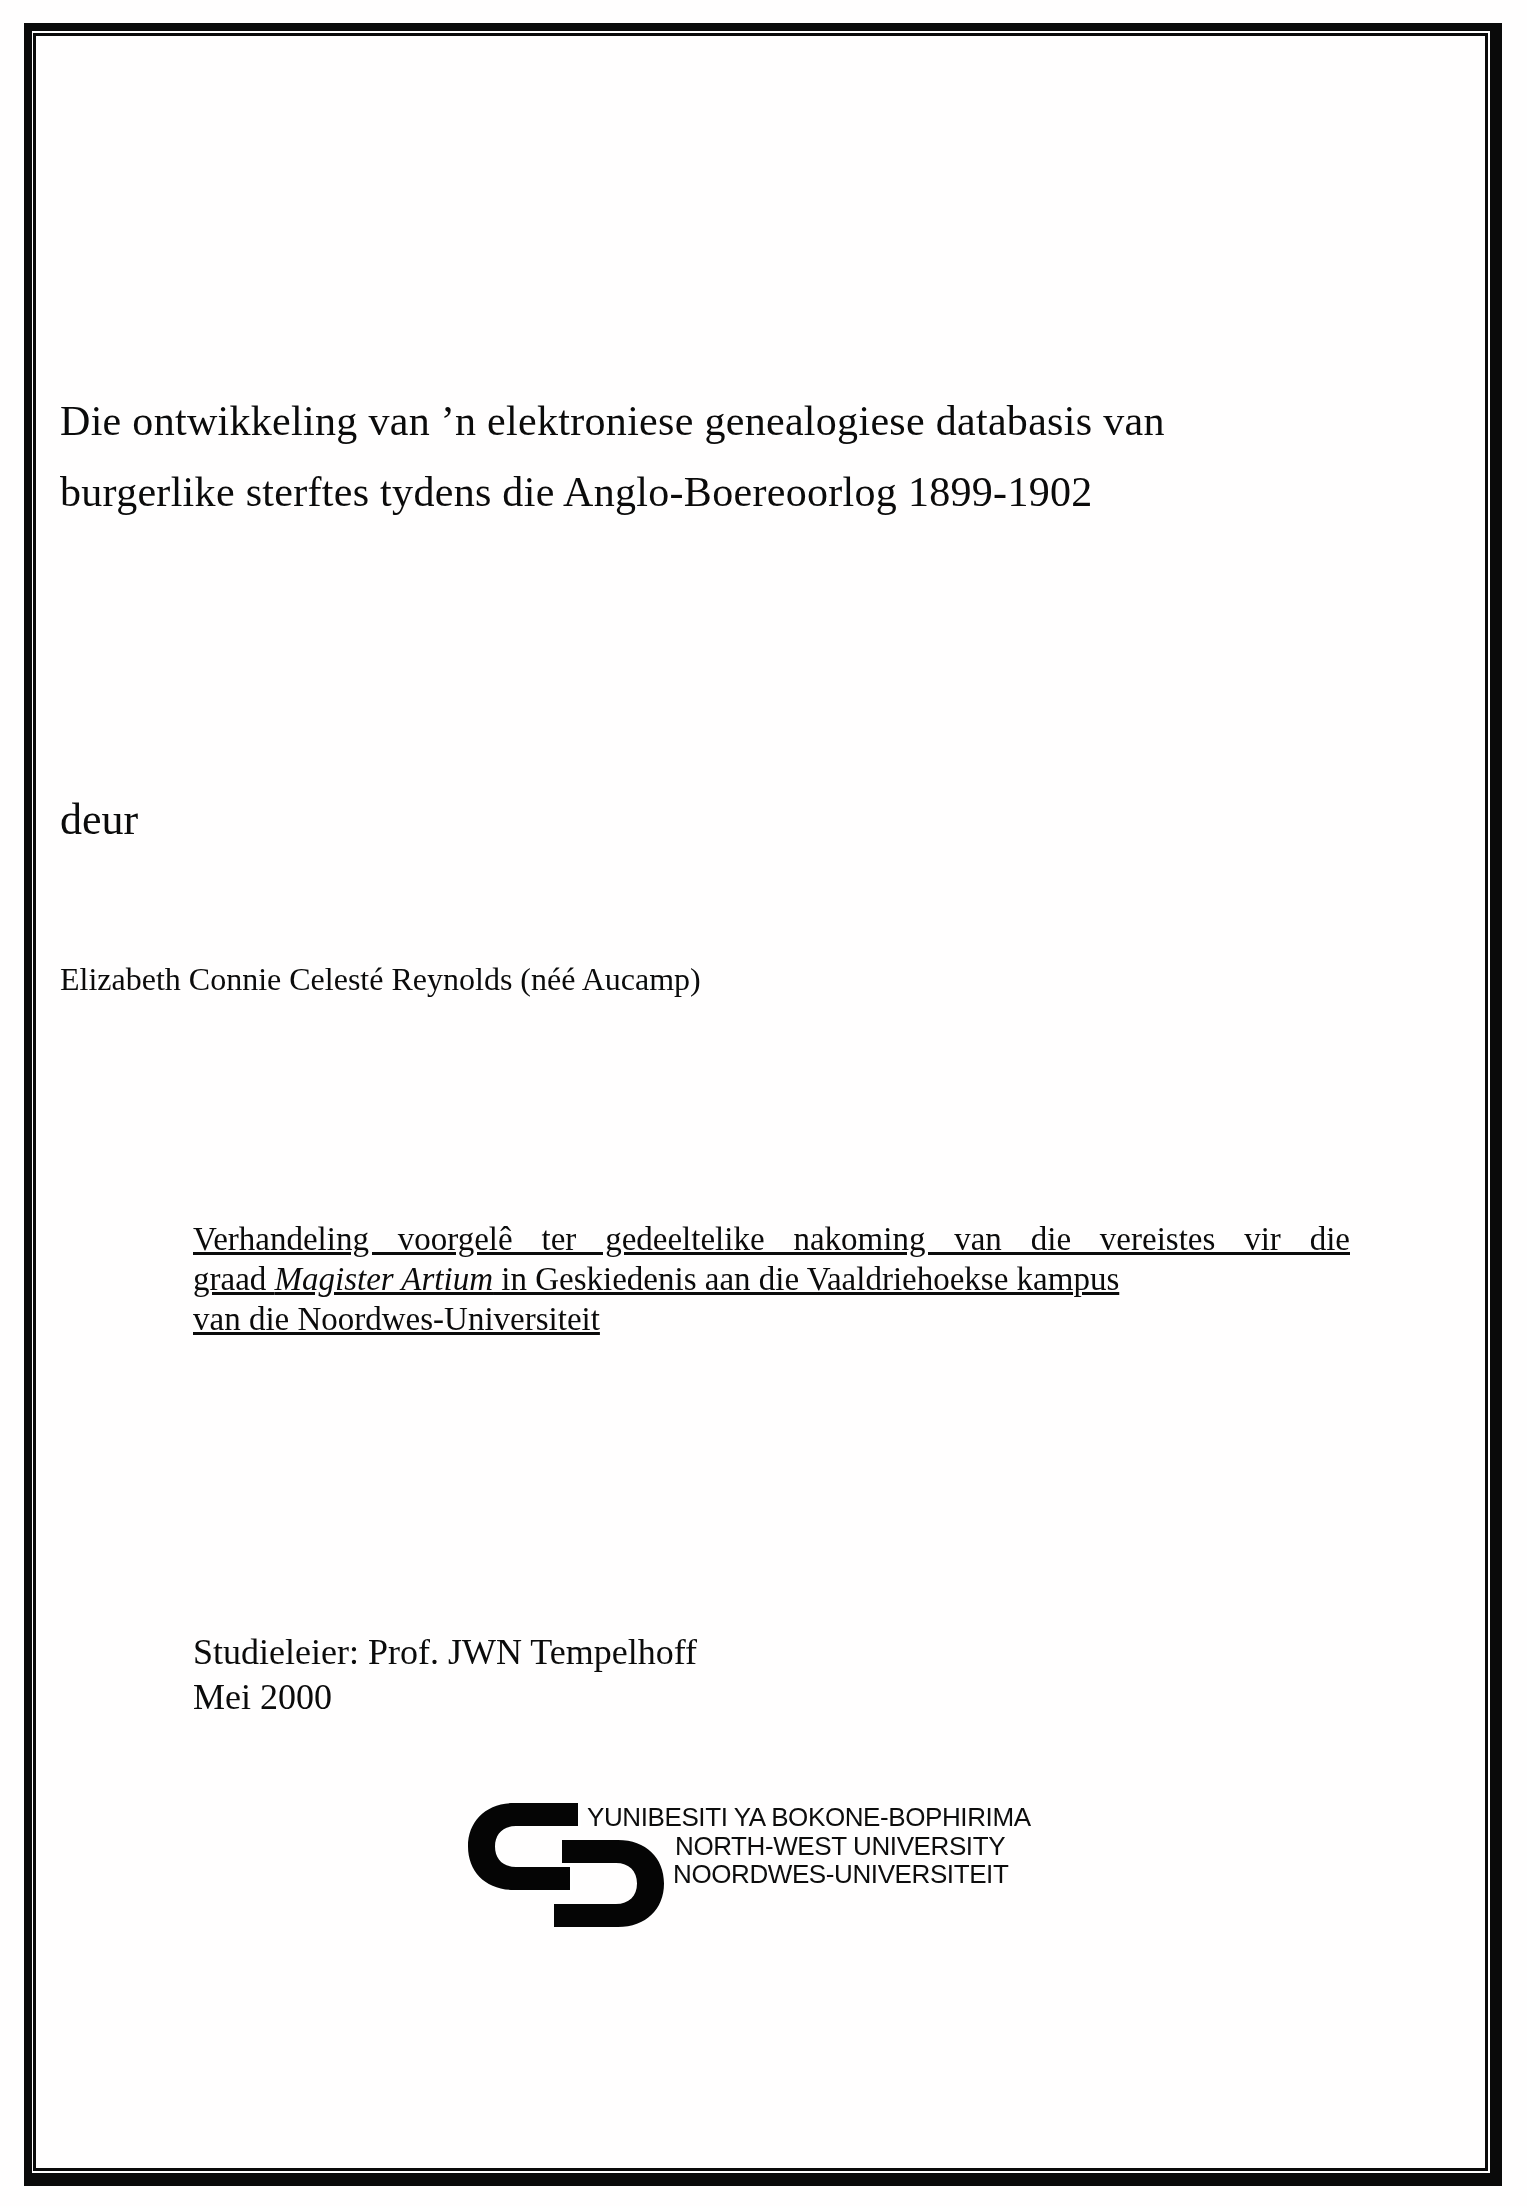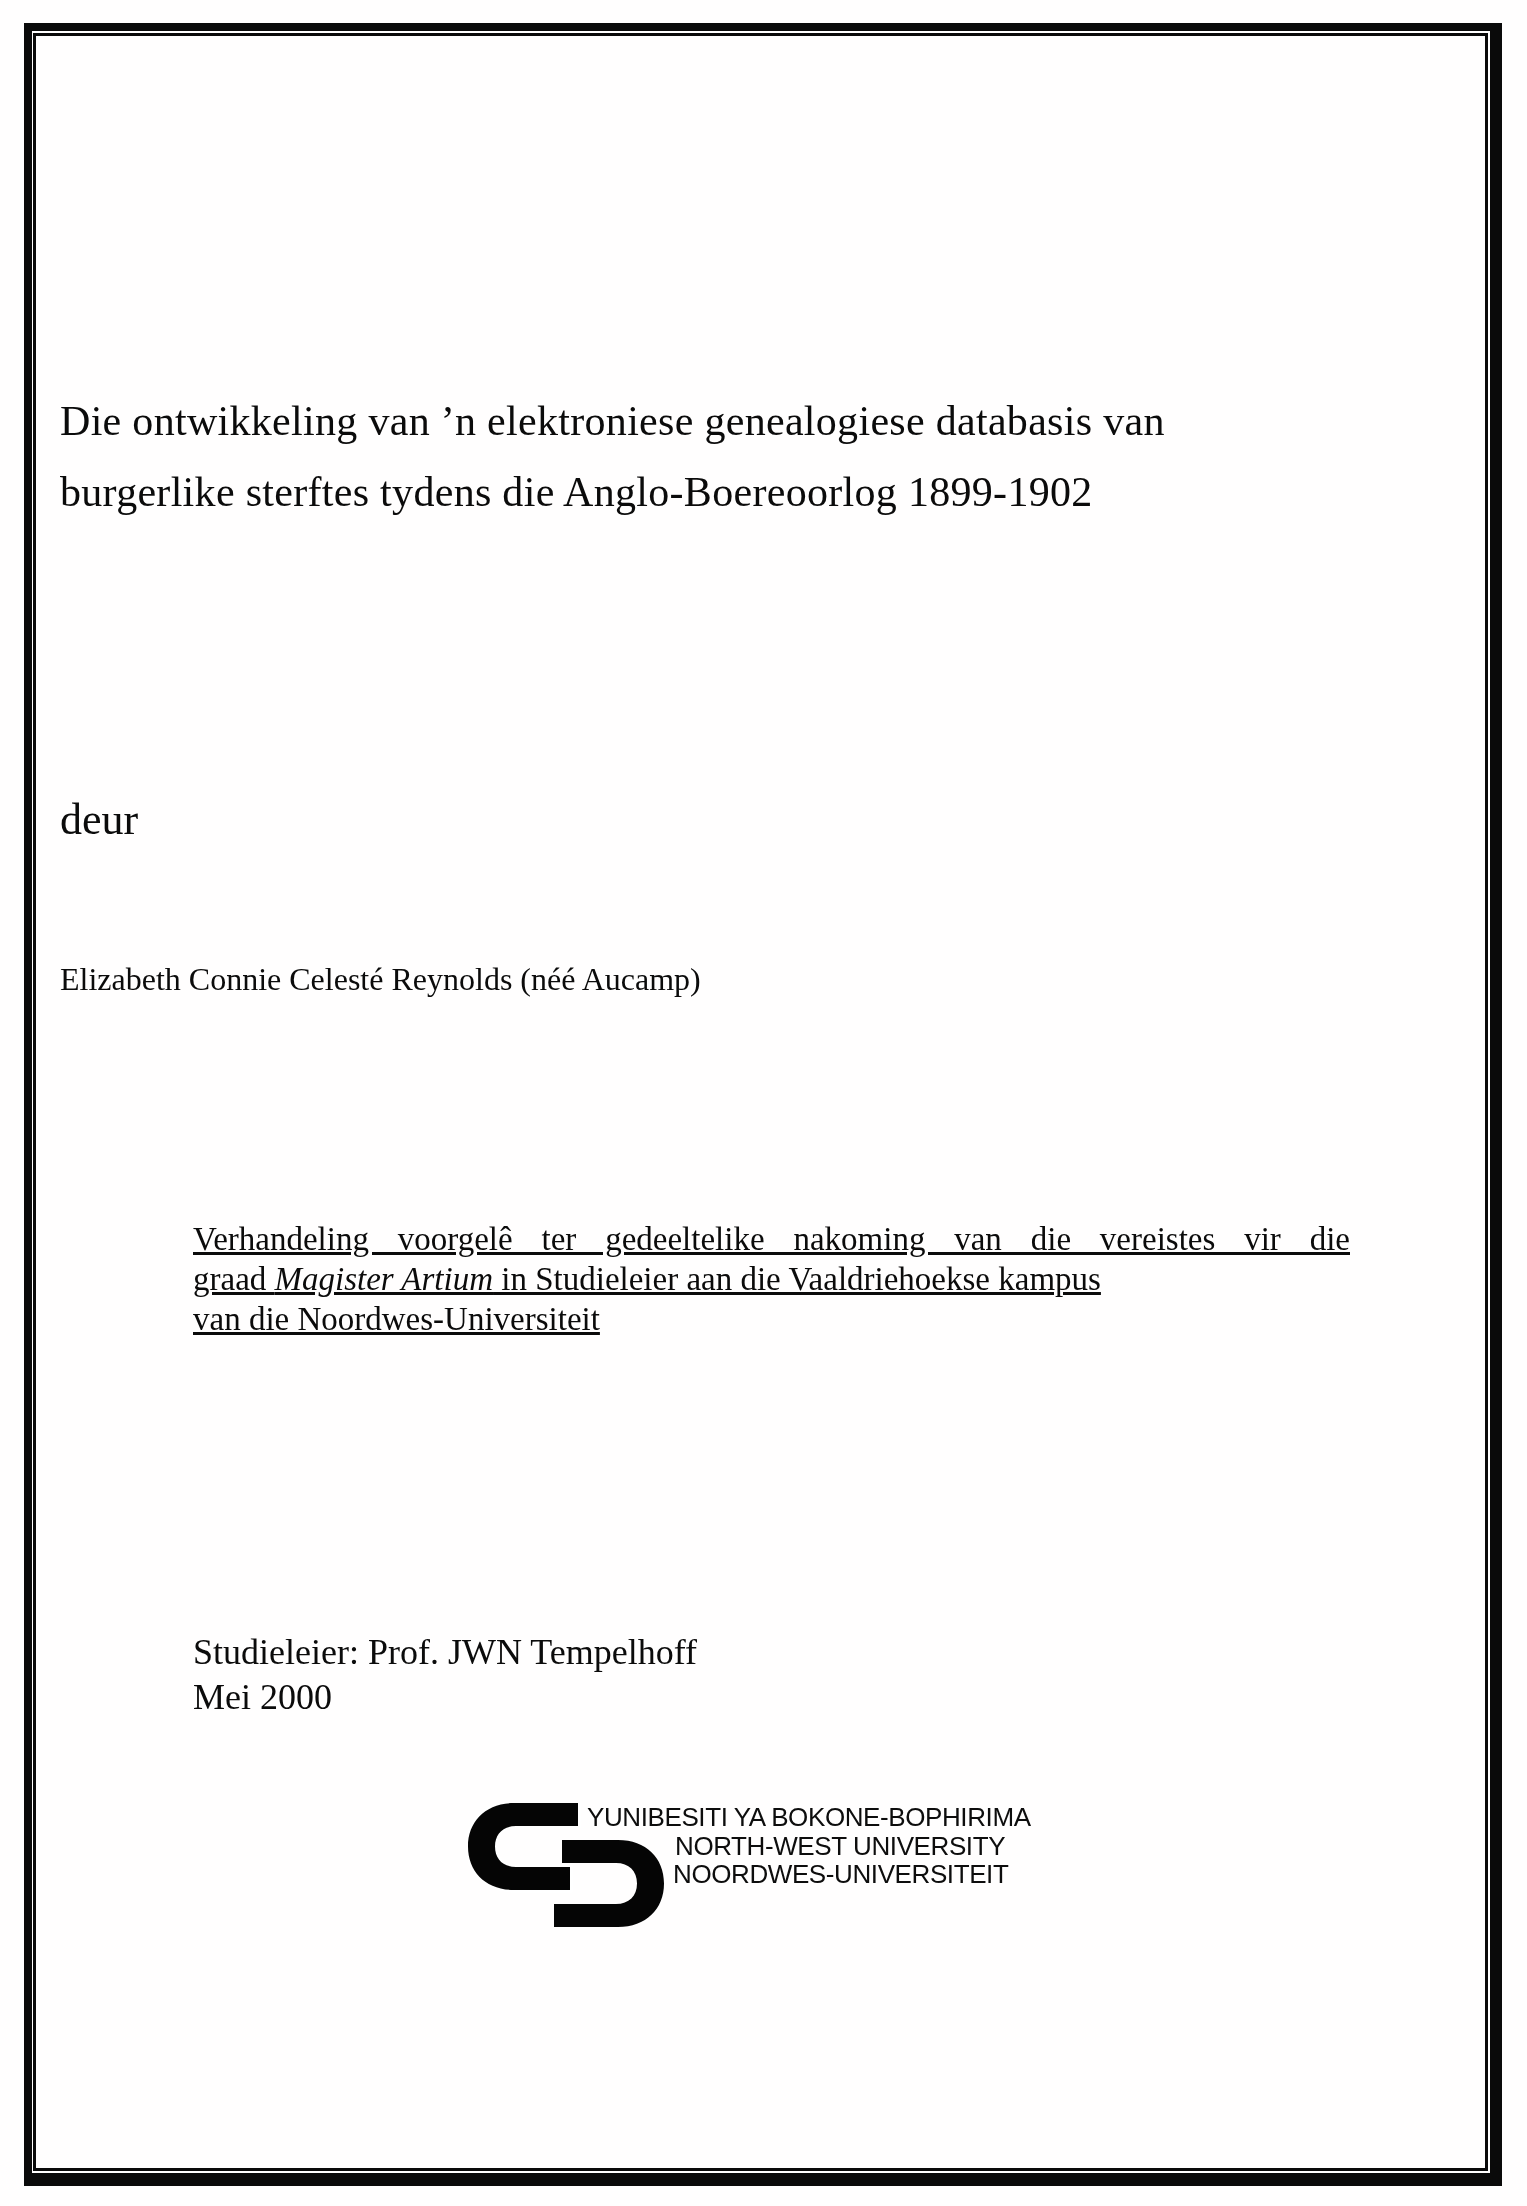--- a/index.html
+++ b/index.html
@@ -64,21 +64,21 @@
     <div>Die ontwikkeling van ’n elektroniese genealogiese databasis van</div>
     <div>burgerlike sterftes tydens die Anglo-Boereoorlog 1899-1902</div>
   </div>
 
   <div class="centered byline">deur</div>
 
   <div class="centered author">Elizabeth Connie Celesté Reynolds (néé Aucamp)</div>
 
   <div class="statement">
     <div class="just">Verhandeling voorgelê ter gedeeltelike nakoming van die vereistes vir die</div>
-    <div><span>graad </span><span class="it">Magister Artium</span><span> in Studieleier aan die Vaaldriehoekse kampus</span></div>
+    <div><span>graad </span><span class="it">Magister Artium</span><span> in Geskiedenis aan die Vaaldriehoekse kampus</span></div>
     <div>van die Noordwes-Universiteit</div>
   </div>
 
   <div class="supervisor">
     <div>Studieleier: Prof. JWN Tempelhoff</div>
     <div>Mei 2000</div>
   </div>
 
   <div class="logo">
     <svg width="196" height="124" viewBox="0 0 196 124" aria-hidden="true">

